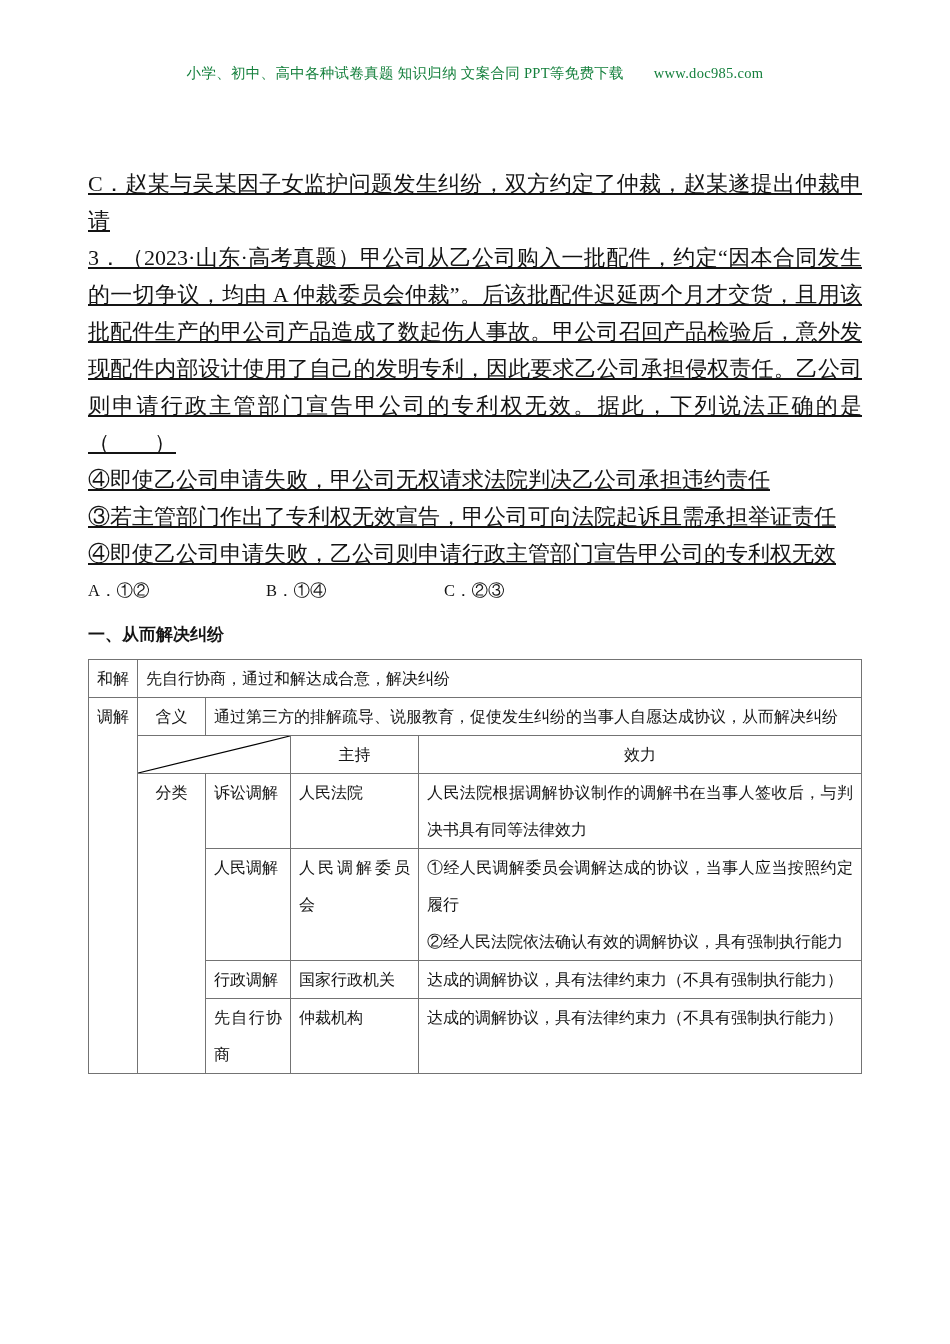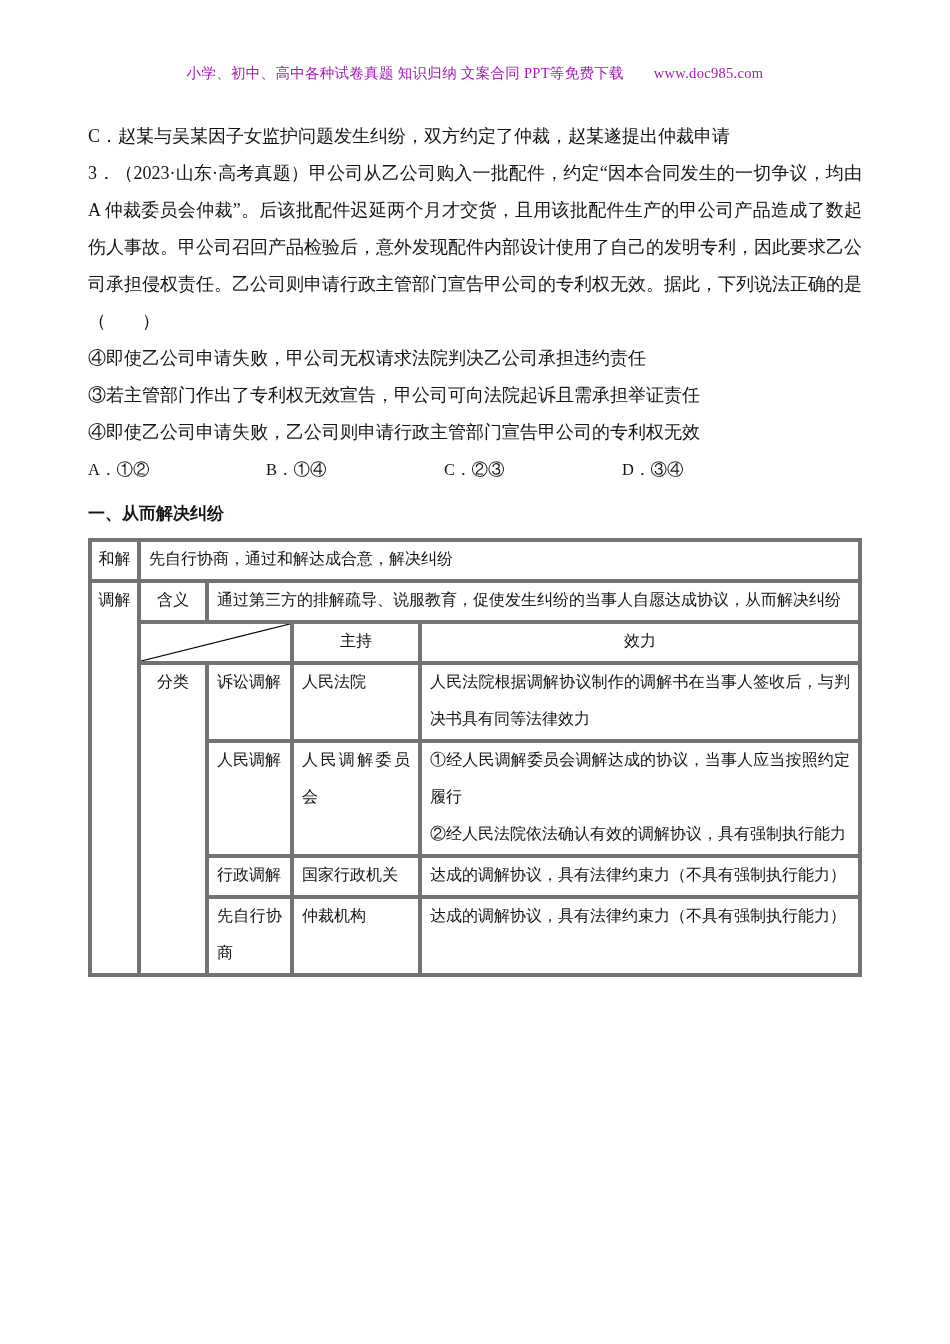--- a/index.html
+++ b/index.html
@@ -10,32 +10,33 @@
     color: #141414;
     position: relative;
     overflow: hidden;
   }
   .doc { padding: 64px 88px 0 88px; }
 
   
   .site-header {
     text-align: center;
     font-size: 14.5px;
-    color: #a21caf;
-    margin-bottom: 35px;
+    color: #15803d;
+    margin-bottom: 82px;
     letter-spacing: 0.3px;
     white-space: nowrap;
   }
   .site-header .url { margin-left: 26px; }
 
   
   .line {
-    font-size: 18px;
+    font-size: 22px;
     line-height: 37px;
     text-align: justify;
+    text-decoration: underline;
   }
   .stem { text-align: justify; }
 
   .answers {
     display: flex;
     font-size: 16.5px;
     line-height: 37px;
   }
   .answers span { width: 178px; }
 
@@ -75,28 +76,27 @@
     margin: 14px 0 12px 0;
   }
 
   
   table.dr {
     border-collapse: collapse;
     width: 774px;
     table-layout: fixed;
   }
   table.dr td {
-    border: 4px solid #737373;
+    border: 1px solid #737373;
     font-size: 16px;
     line-height: 37px;
     padding: 0 8px;
     vertical-align: top;
     text-align: justify;
     word-break: break-all;
-    font-family: Liberation Mono, monospace;
   }
   table.dr td.c-mid { text-align: center; vertical-align: middle; padding: 0 2px; }
   table.dr td.c-top { text-align: center; vertical-align: top; padding: 0 2px; }
   table.dr td.pre { white-space: pre-line; }
   td.diag-cell { position: relative; padding: 0; }
   td.diag-cell svg.diag {
     position: absolute; left: 0; top: 0;
     width: 100%; height: 100%;
     display: block;
   }
@@ -116,21 +116,20 @@
   <p class="line stem">3．（2023·山东·高考真题）甲公司从乙公司购入一批配件，约定“因本合同发生的一切争议，均由 A 仲裁委员会仲裁”。后该批配件迟延两个月才交货，且用该批配件生产的甲公司产品造成了数起伤人事故。甲公司召回产品检验后，意外发现配件内部设计使用了自己的发明专利，因此要求乙公司承担侵权责任。乙公司则申请行政主管部门宣告甲公司的专利权无效。据此，下列说法正确的是（　　）</p>
 
   <p class="line">④即使乙公司申请失败，甲公司无权请求法院判决乙公司承担违约责任</p>
   <p class="line">③若主管部门作出了专利权无效宣告，甲公司可向法院起诉且需承担举证责任</p>
   <p class="line">④即使乙公司申请失败，乙公司则申请行政主管部门宣告甲公司的专利权无效</p>
 
   <div class="answers">
     <span>A．①②</span>
     <span>B．①④</span>
     <span>C．②③</span>
-    <span>D．③④</span>
   </div>
 
 
   <div class="section-title">一、从而解决纠纷</div>
 
   <table class="dr">
     <colgroup>
       <col style="width:49px">
         <col style="width:68px">
         <col style="width:85px">

